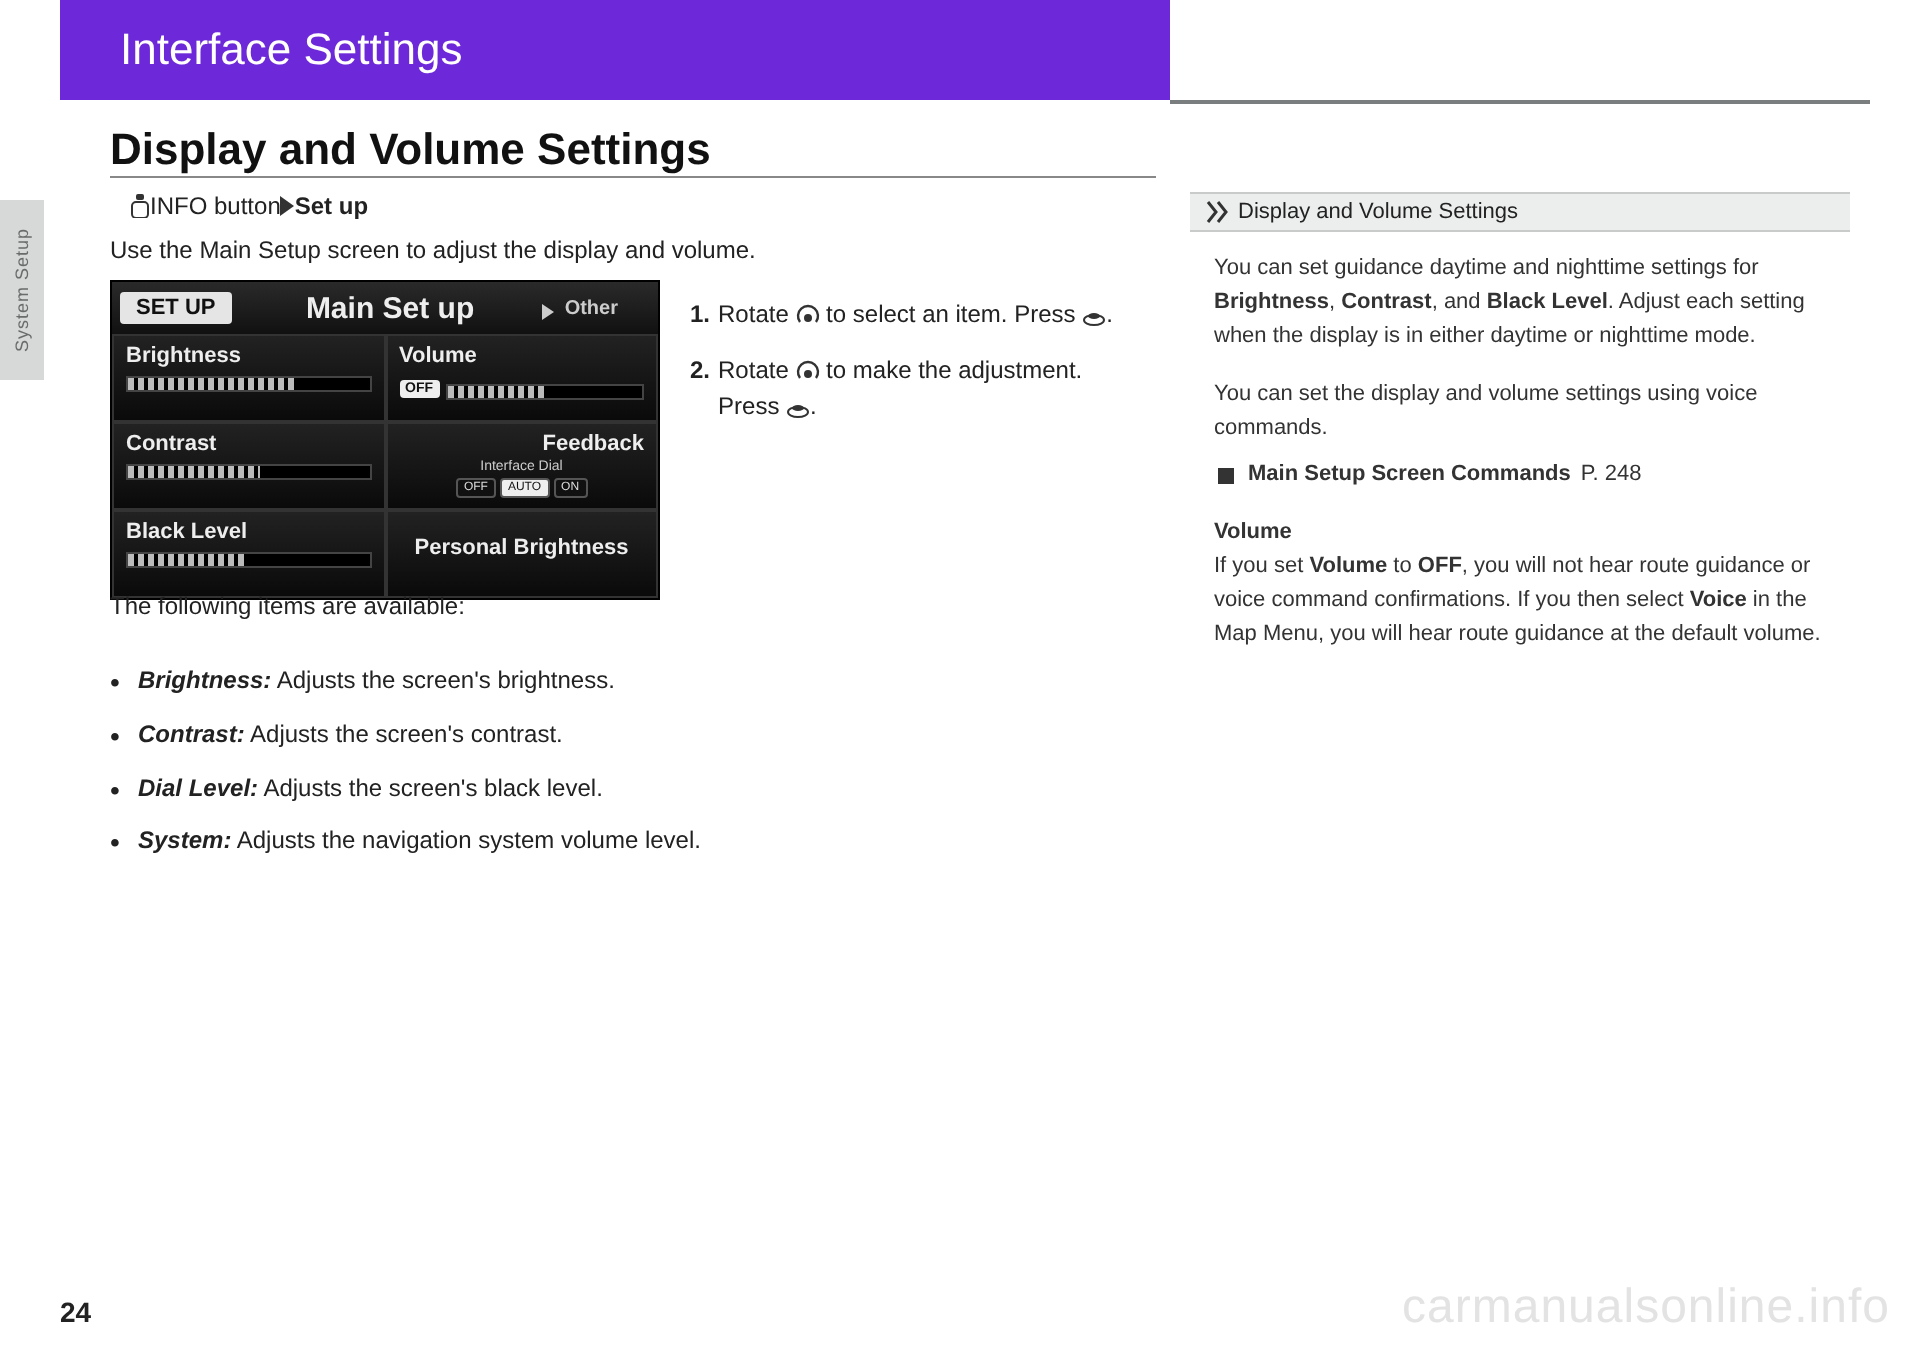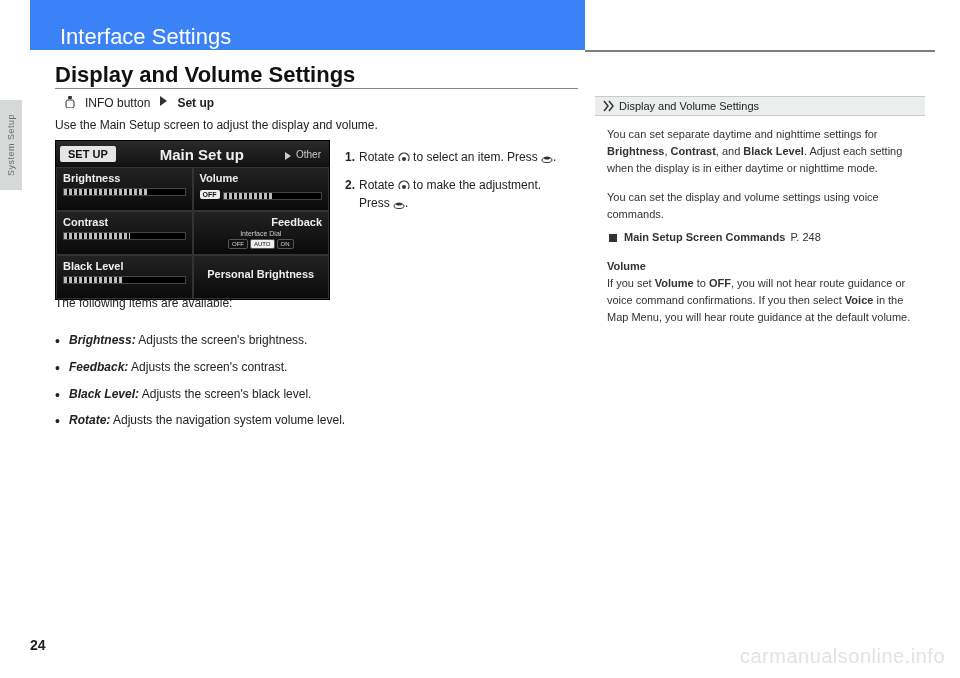--- a/index.html
+++ b/index.html
@@ -1,31 +1,31 @@
 <!DOCTYPE html>
 <html><head>
 <meta charset="utf-8">
 <style>
   * { box-sizing: border-box; margin: 0; padding: 0; }
   html, body { width: 960px; height: 678px; font-family: "Helvetica Neue", Arial, sans-serif; color: #222; background: #fff; }
   .page { position: relative; width: 960px; height: 678px; }
-  .header-bar { position: absolute; top: 0; left: 30px; width: 555px; height: 50px; background: #3b82f6; color: #fff; display: flex; align-items: flex-end; padding-left: 30px; font-size: 22px; font-weight: 400; }
+  .header-bar { position: absolute; top: 0; left: 30px; width: 555px; height: 50px; background: #6d28d9; color: #fff; display: flex; align-items: center; padding-left: 30px; font-size: 22px; font-weight: 400; }
   .hr-top { position: absolute; top: 50px; left: 585px; width: 350px; border-top: 2px solid #7b7e7f; }
   .side-tab { position: absolute; top: 100px; left: 0; width: 22px; height: 90px; background: #d7d8d8; display: flex; align-items: center; justify-content: center; }
   .side-tab-text { writing-mode: vertical-rl; transform: rotate(180deg); font-size: 9px; color: #6a6c6c; letter-spacing: 0.5px; }
   .section-title { position: absolute; top: 62px; left: 55px; font-size: 22px; font-weight: 700; color: #111; }
   .section-rule { position: absolute; top: 88px; left: 55px; width: 523px; border-top: 1px solid #888; }
-  .breadcrumb { position: absolute; top: 96px; left: 65px; font-size: 12px; color: #222; display: flex; align-items: flex-start; gap: 10px; }
+  .breadcrumb { position: absolute; top: 96px; left: 65px; font-size: 12px; color: #222; display: flex; align-items: center; gap: 0; }
   .breadcrumb .bold { font-weight: 700; }
   .intro { position: absolute; top: 118px; left: 55px; font-size: 12px; }
   .screenshot { position: absolute; top: 140px; left: 55px; width: 275px; height: 160px; background: #111; border: 1px solid #000; color: #ddd; font-size: 10px; }
   .ss-top { display: flex; align-items: center; height: 26px; background: linear-gradient(#2a2a2a,#111); }
   .ss-setup { background:#e5e5e5; color:#111; font-weight:700; padding:2px 8px; margin:0 4px; border-radius:2px; font-size:11px;}
   .ss-main { flex:1; text-align:center; font-weight:700; color:#eee; font-size:15px;}
-  .ss-other { color:#ccc; font-size:10px; padding-right:8px; display:flex; align-items:flex-end; gap:4px; }
+  .ss-other { color:#ccc; font-size:10px; padding-right:20px; display:flex; align-items:flex-end; gap:4px;font-weight:bold; }
   .ss-other svg { display:block; }
   .ss-grid { display:grid; grid-template-columns:1fr 1fr; grid-template-rows:repeat(3,1fr); height:calc(100% - 26px); }
   .ss-cell { border:1px solid #333; padding:4px 6px; background:linear-gradient(#222,#0a0a0a); position:relative; }
   .ss-cell .lbl { font-weight:700; color:#eee; font-size:11px; }
   .ss-bar { margin-top:4px; height:8px; background:#000; border:1px solid #444; position:relative; }
   .ss-bar-fill { position:absolute; left:0; top:0; bottom:0; background:repeating-linear-gradient(90deg,#bbb 0,#bbb 3px,#000 3px,#000 5px); }
   .ss-fill-70 { width:70%; }
   .ss-fill-50 { width:50%; }
   .ss-fill-55 { width:55%; }
   .ss-vol { display:flex; align-items:center; gap:3px; margin-top:4px; }
@@ -41,22 +41,22 @@
   .items-list { position:absolute; top:332px; left:55px; width:520px; font-size:12px; }
   .items-list li { margin-bottom:10px; list-style:none; position:relative; padding-left:14px; line-height:1.4; }
   .items-list li::before { content:"•"; position:absolute; left:0; top:0; font-size:14px; }
   .items-list .b { font-weight:700;font-style:italic; }
   .sidebar-box { position:absolute; top:96px; left:595px; width:330px; }
   .sb-head { background:#eceded; padding:3px 8px; font-size:11px; display:flex; align-items:center; gap:4px; border-top:1px solid #c9caca; border-bottom:1px solid #c9caca;}
   .sb-body { padding:10px 12px; font-size:11px; line-height:1.55; color:#333; }
   .sb-body p { margin-bottom:12px; }
   .sb-body .b { font-weight:700; }
   .sb-ref { display:flex; align-items:center; gap:5px; margin-top:-6px; margin-bottom:12px;}
-  .page-num { position:absolute; bottom:25px; left:30px; font-size:14px; font-weight:700; }
-  .watermark { position:absolute; bottom:10px; right:15px; font-size:20px; color:#e3e3e3; font-weight:500; letter-spacing:0.5px; }
+  .page-num { position:absolute; bottom:14px; left:30px; font-size:14px; font-weight:700; }
+  .watermark { position:absolute; bottom:10px; right:15px; font-size:24px; color:#e3e3e3; font-weight:500; letter-spacing:0.5px; }
   .dial-icon { display:inline-block; width:12px; height:12px; vertical-align:middle; }
   .knob-icon { display:inline-block; width:12px; height:10px; vertical-align:middle; }
   .tri { width:0; height:0; border-left:7px solid #333; border-top:5px solid transparent; border-bottom:5px solid transparent; display:inline-block; vertical-align:middle;}
   .sb-icon { width:12px; height:12px; }
 </style>
 </head>
 <body>
 
 <div class="page">
 
@@ -161,35 +161,35 @@
             <ellipse cx="6" cy="7" rx="5" ry="2.5" fill="none" stroke="#333" stroke-width="1"></ellipse>
             <ellipse cx="6" cy="5" rx="3" ry="1.5" fill="#333"></ellipse>
           </svg><span>.</span>
       </span>
     </div>
   </div>
 
   <div class="items-intro">The following items are available:</div>
   <ul class="items-list">
     <li><span class="b">Brightness:</span><span> Adjusts the screen's brightness.</span></li>
-    <li><span class="b">Feedback:</span><span> Adjusts the screen's contrast.</span></li>
-    <li><span class="b">Black Level:</span><span> Adjusts the screen's black level.</span></li>
-    <li><span class="b">Rotate:</span><span> Adjusts the navigation system volume level.</span></li>
+    <li><span class="b">Contrast:</span><span> Adjusts the screen's contrast.</span></li>
+    <li><span class="b">Dial Level:</span><span> Adjusts the screen's black level.</span></li>
+    <li><span class="b">System:</span><span> Adjusts the navigation system volume level.</span></li>
   </ul>
 
   <div class="sidebar-box">
     <div class="sb-head">
       <svg class="sb-icon" viewBox="0 0 12 12">
           <path d="M1 1 L5 6 L1 11 M6 1 L10 6 L6 11" fill="none" stroke="#333" stroke-width="1.5"></path>
         </svg>
       <span>Display and Volume Settings</span>
     </div>
     <div class="sb-body">
       <p>
-        <span>You can set separate daytime and nighttime settings for </span><span class="b">Brightness</span><span>, </span><span class="b">Contrast</span><span>, and </span><span class="b">Black Level</span><span>. Adjust each setting when the display is in either daytime or nighttime mode.</span>
+        <span>You can set guidance daytime and nighttime settings for </span><span class="b">Brightness</span><span>, </span><span class="b">Contrast</span><span>, and </span><span class="b">Black Level</span><span>. Adjust each setting when the display is in either daytime or nighttime mode.</span>
       </p>
       <p>You can set the display and volume settings using voice commands.</p>
       <div class="sb-ref">
         <svg class="sb-icon" viewBox="0 0 12 12">
             <path d="M2 2 H10 V10 H2 Z M4 4 L8 6 L4 8 Z" fill="#333"></path>
           </svg>
         <span class="b">Main Setup Screen Commands</span>
           <span> P. 248</span>
       </div>
       <p>

